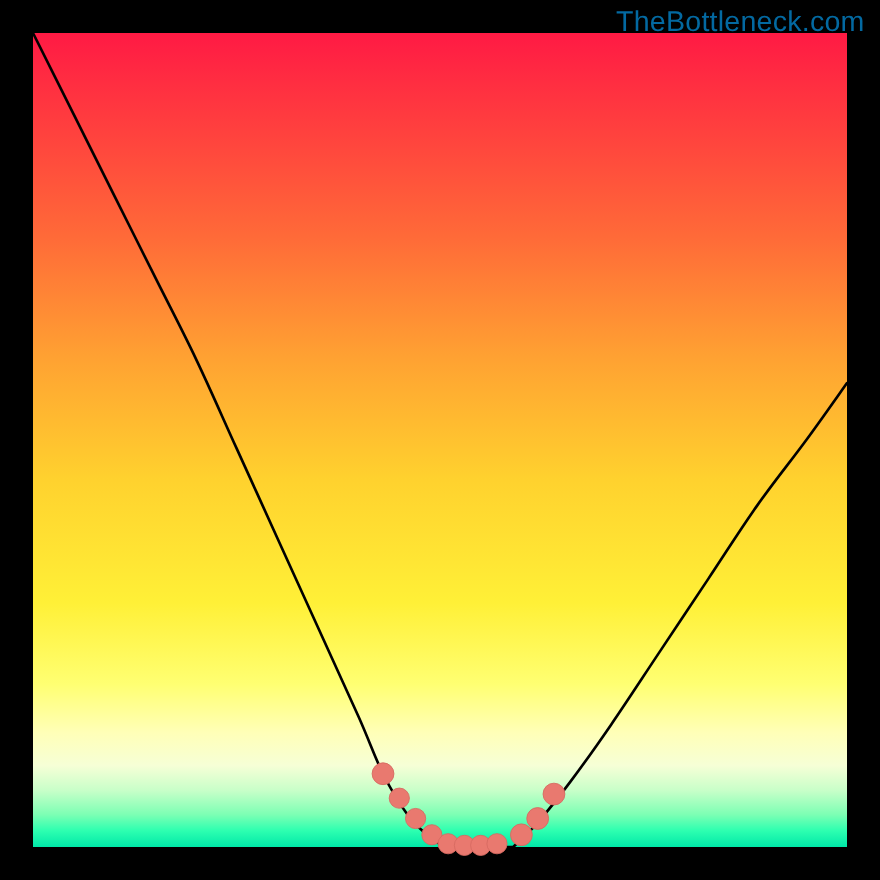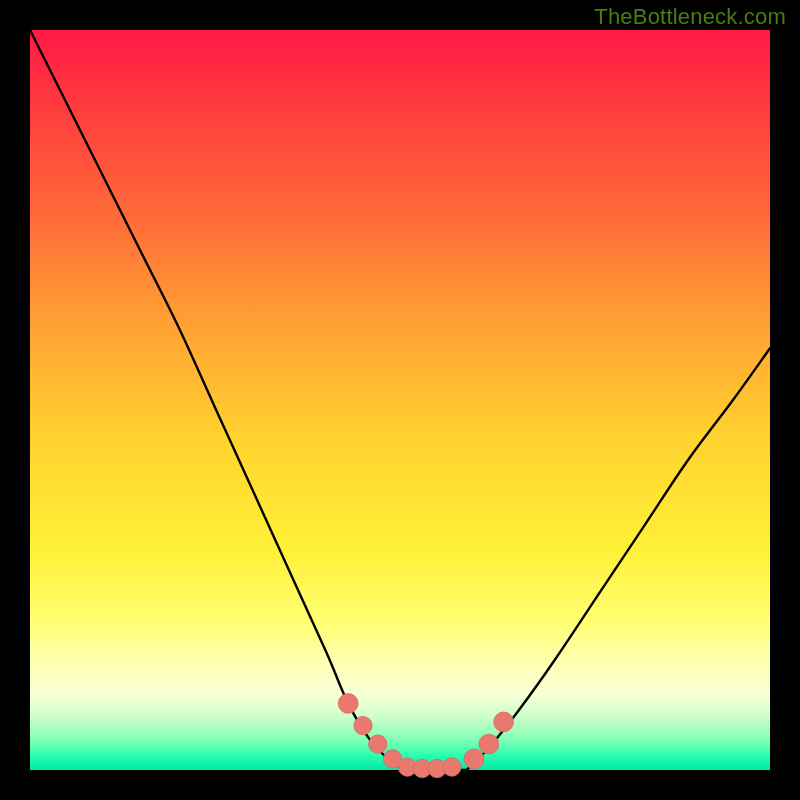--- a/index.html
+++ b/index.html
@@ -35,22 +35,22 @@
       #00e8a8 100%
     );
   }
   svg.curve {
     position: absolute;
     inset: 0;
   }
   .watermark {
     position: absolute;
     top: 4px;
-    color: #4d7c0f;
-    font-size: 22px;
+    color: #0369a1;
+    font-size: 26px;
     font-weight: 500;
     letter-spacing: 0.2px;
     user-select: none;
   }
 </style>
 </head>
 <body>
 
 <div class="frame">
   <div class="plot-area" id="plot-area" style="left: 30px; top: 30px; width: 740px; height: 740px;"></div>

